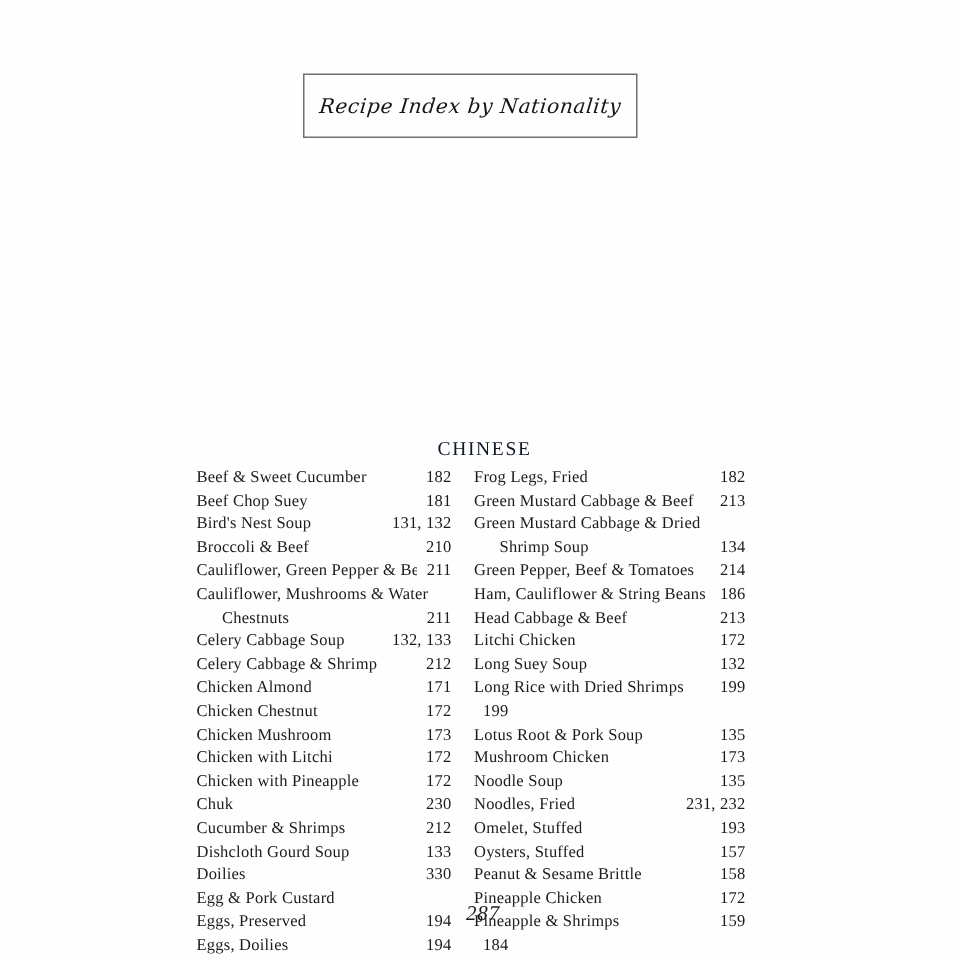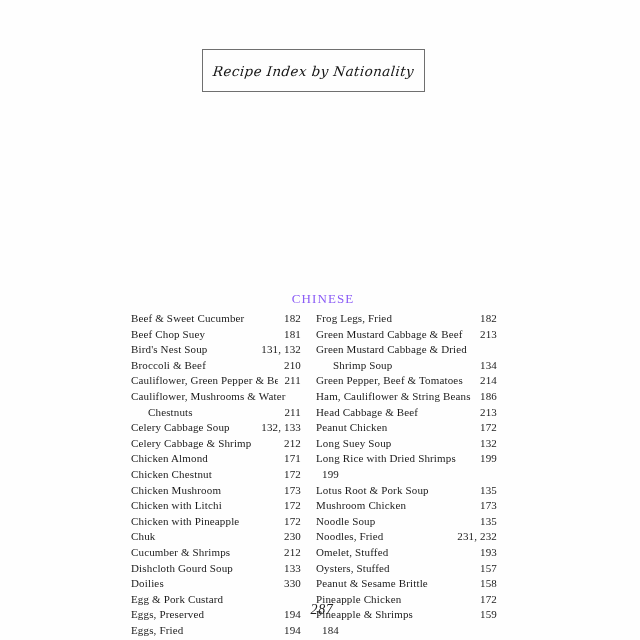--- a/index.html
+++ b/index.html
@@ -47,21 +47,21 @@
 
   
   #section-heading {
     position: absolute;
     left: 0;
     top: 291px;
     width: 640px;
     text-align: center;
     font-size: 13px;
     letter-spacing: 1.1px;
-    color: #8b5cf6;
+    color: #0f172a;
     padding-left: 6px;
     box-sizing: border-box;
   }
 
   
   #index-area {
     position: absolute;
     left: 0;
     top: 311px;
     width: 640px;
@@ -196,21 +196,21 @@
       </div>
       <div class="index-entry">
         <span class="entry-label">Egg &amp; Pork Custard</span>
         <span class="entry-pages"></span>
       </div>
       <div class="index-entry">
         <span class="entry-label">Eggs, Preserved</span>
         <span class="entry-pages">194</span>
       </div>
       <div class="index-entry">
-        <span class="entry-label">Eggs, Fried</span>
+        <span class="entry-label">Eggs, Doilies</span>
         <span class="entry-pages">194</span>
       </div>
       <div class="index-entry">
         <span class="entry-label">Fig &amp; Pork Soup</span>
         <span class="entry-pages">134</span>
       </div>
     </div>
   <div class="index-column" id="column-right">
       <div class="index-entry">
         <span class="entry-label">Frog Legs, Fried</span>
@@ -234,21 +234,21 @@
       </div>
       <div class="index-entry">
         <span class="entry-label">Ham, Cauliflower &amp; String Beans</span>
         <span class="entry-pages">186</span>
       </div>
       <div class="index-entry">
         <span class="entry-label">Head Cabbage &amp; Beef</span>
         <span class="entry-pages">213</span>
       </div>
       <div class="index-entry">
-        <span class="entry-label">Peanut Chicken</span>
+        <span class="entry-label">Litchi Chicken</span>
         <span class="entry-pages">172</span>
       </div>
       <div class="index-entry">
         <span class="entry-label">Long Suey Soup</span>
         <span class="entry-pages">132</span>
       </div>
       <div class="index-entry">
         <span class="entry-label">Long Rice with Dried Shrimps</span>
         <span class="entry-pages">199</span>
       </div>

